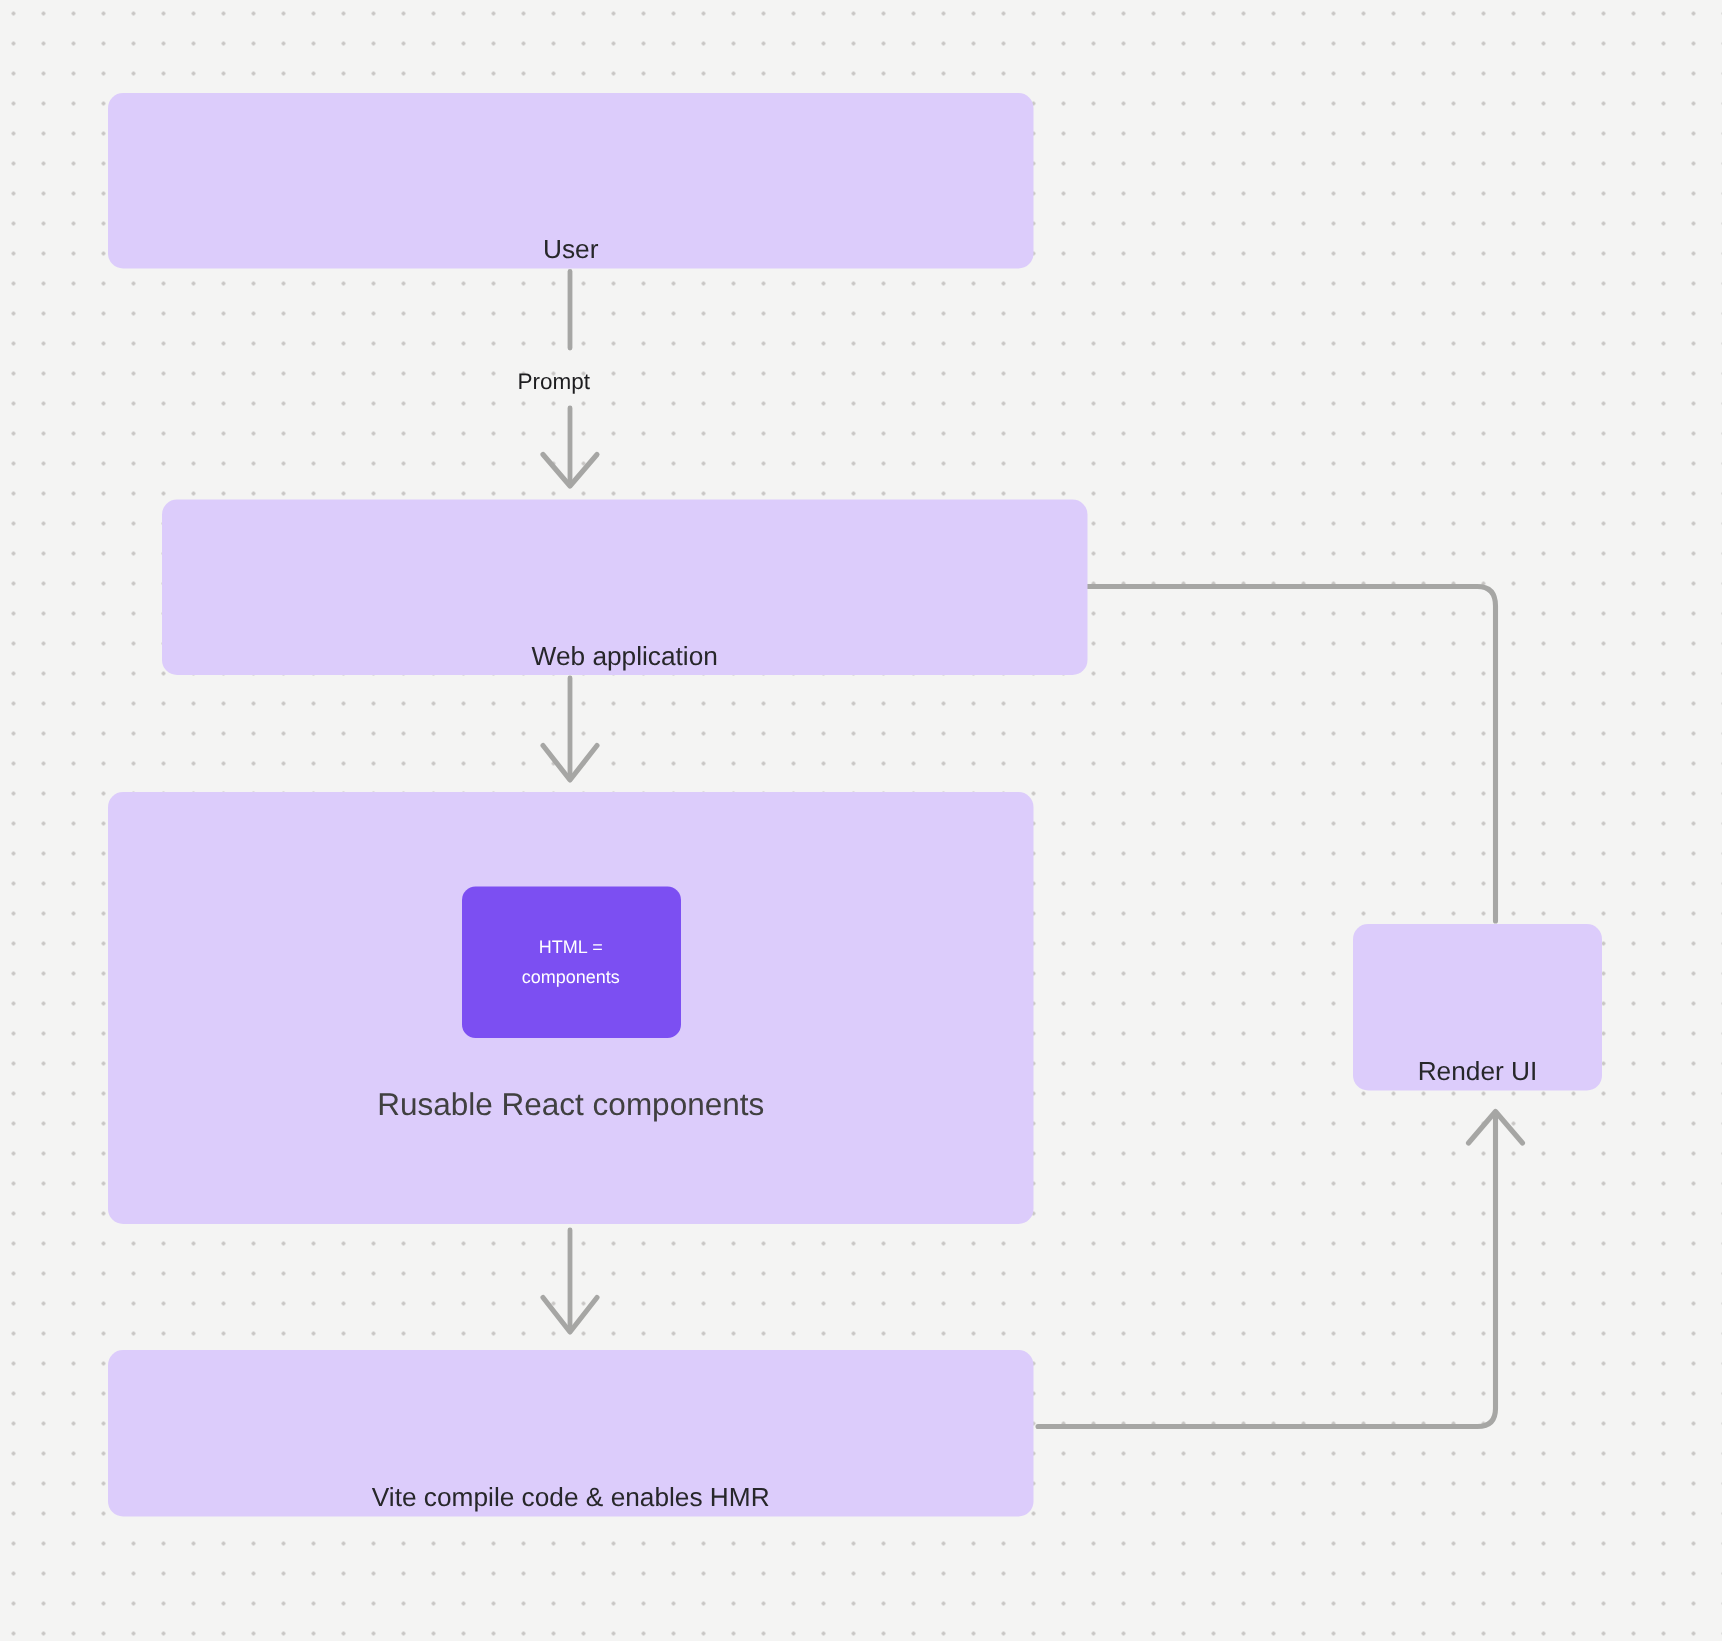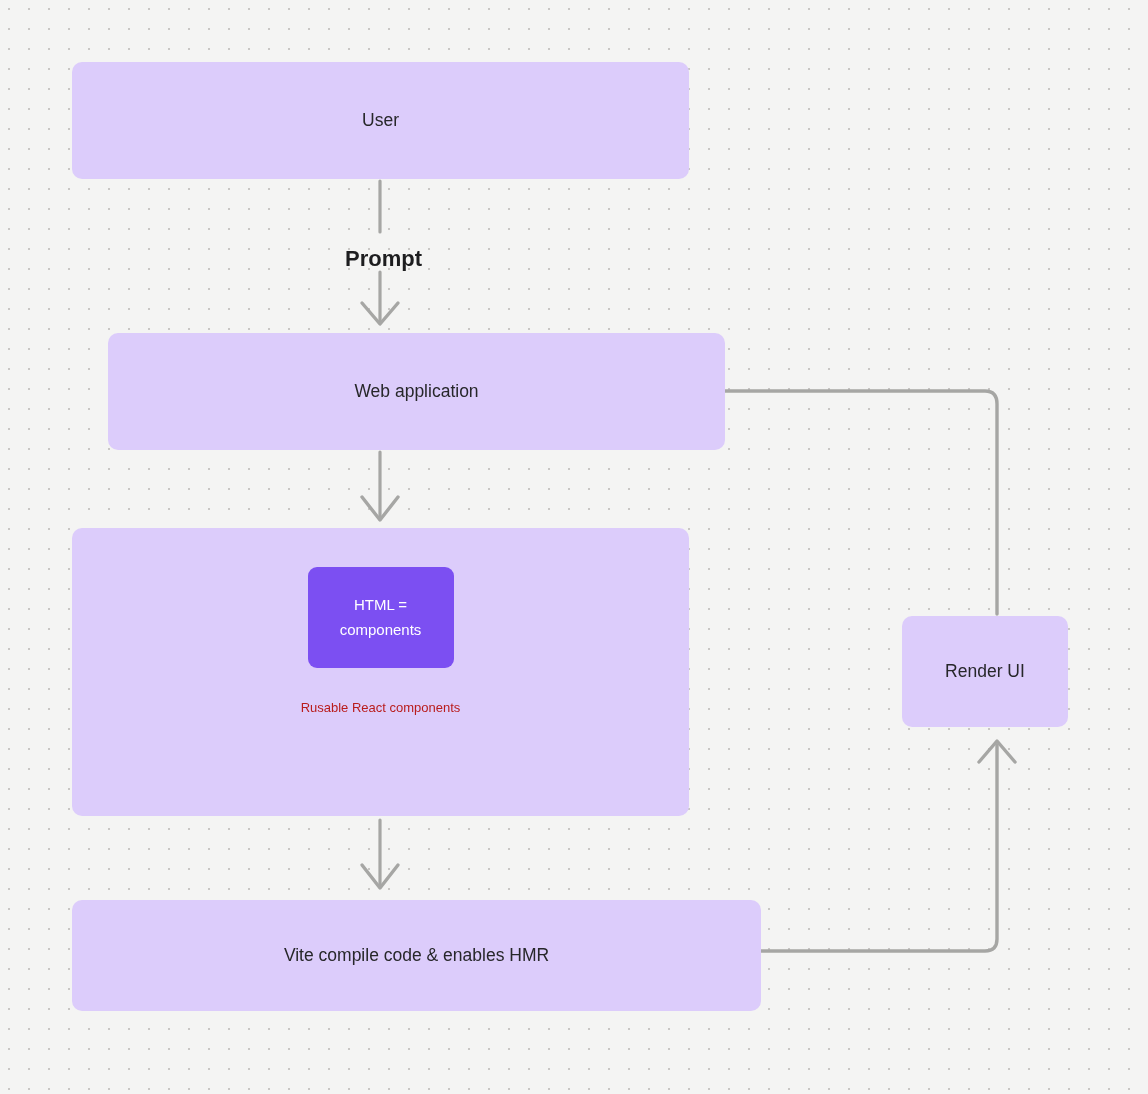--- a/index.html
+++ b/index.html
@@ -29,67 +29,67 @@
     width: 1148px;
     height: 1094px;
     pointer-events: none;
   }
   .node {
     position: absolute;
     background: #dcccfb;
     border-radius: 10px;
     box-sizing: border-box;
     display: flex;
-    align-items: center;
+    align-items: flex-end;
     justify-content: center;
     color: #27272a;
     font-size: 17.5px;
     line-height: 1.35;
     text-align: center;
   }
   .node-user      { left: 72px;  top: 62px;  width: 617px; height: 117px; }
   .node-web       { left: 72px;  top: 333px; width: 617px; height: 117px; margin-left: 36px; }
   .node-components{ left: 72px;  top: 528px; width: 617px; height: 288px;
                     display: block; padding-top: 39px; }
-  .node-vite      { left: 72px;  top: 900px; width: 689px; height: 111px; }
+  .node-vite      { left: 72px;  top: 900px; width: 617px; height: 111px; }
   .node-render    { left: 902px; top: 616px; width: 166px; height: 111px; }
 
   .chip-row {
     display: flex;
     justify-content: center;
     gap: 24px;
   }
   .chip {
     width: 146px;
     height: 101px;
     background: #7c4ff2;
     border-radius: 9px;
     display: flex;
     align-items: center;
     justify-content: center;
     color: #ffffff;
-    font-size: 15px;
+    font-size: 12px;
     line-height: 1.65;
     text-align: center;
     padding: 16px 6px;
     box-sizing: border-box;
+    margin-top: 24px;
   }
   .components-caption {
     margin-top: 31px;
     text-align: center;
-    color: #b91c1c;
-    font-size: 13px;
+    color: #404040;
+    font-size: 21px;
   }
   .edge-label {
     position: absolute;
     color: #1d1d1f;
-    font-size: 22px;
+    font-size: 15px;
     background: transparent;
     white-space: nowrap;
-    font-weight: bold;
   }
   .label-prompt { left: 345px; top: 246px; }
 </style>
 </head>
 <body>
 
 <div id="canvas">
 
   <svg class="edges" viewBox="0 0 1148 1094" width="1148" height="1094">
 

